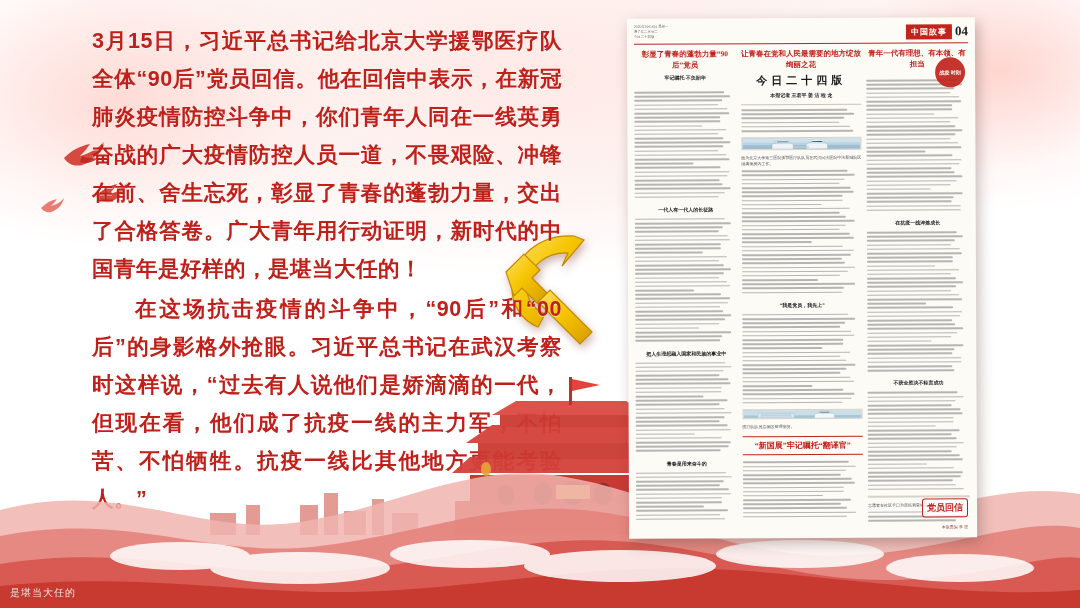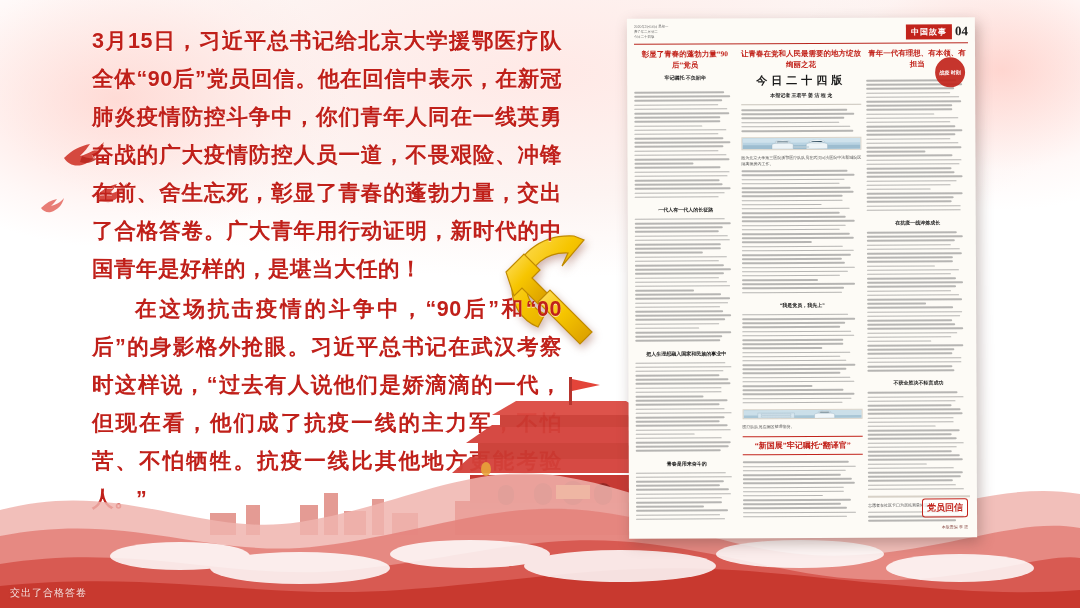--- a/index.html
+++ b/index.html
@@ -347,21 +347,21 @@
         <ellipse cx="180" cy="138" rx="70" ry="14"></ellipse>
         <ellipse cx="300" cy="150" rx="90" ry="16"></ellipse>
         <ellipse cx="470" cy="136" rx="80" ry="14"></ellipse>
         <ellipse cx="620" cy="148" rx="96" ry="16"></ellipse>
         <ellipse cx="800" cy="136" rx="84" ry="14"></ellipse>
         <ellipse cx="960" cy="150" rx="74" ry="14"></ellipse>
       </g>
     </svg>
   </div>
 
-  <div class="watermark">交出了合格答卷</div>
+  <div class="watermark">是堪当大任的</div>
 
   <div class="newspaper">
     <div class="np-inner">
 
       <div class="np-masthead">
         <div class="np-mast-left">
           <div>2020年3月16日  星期一</div>
           <div>庚子年二月廿三</div>
           <div>今日二十四版</div>
         </div>

